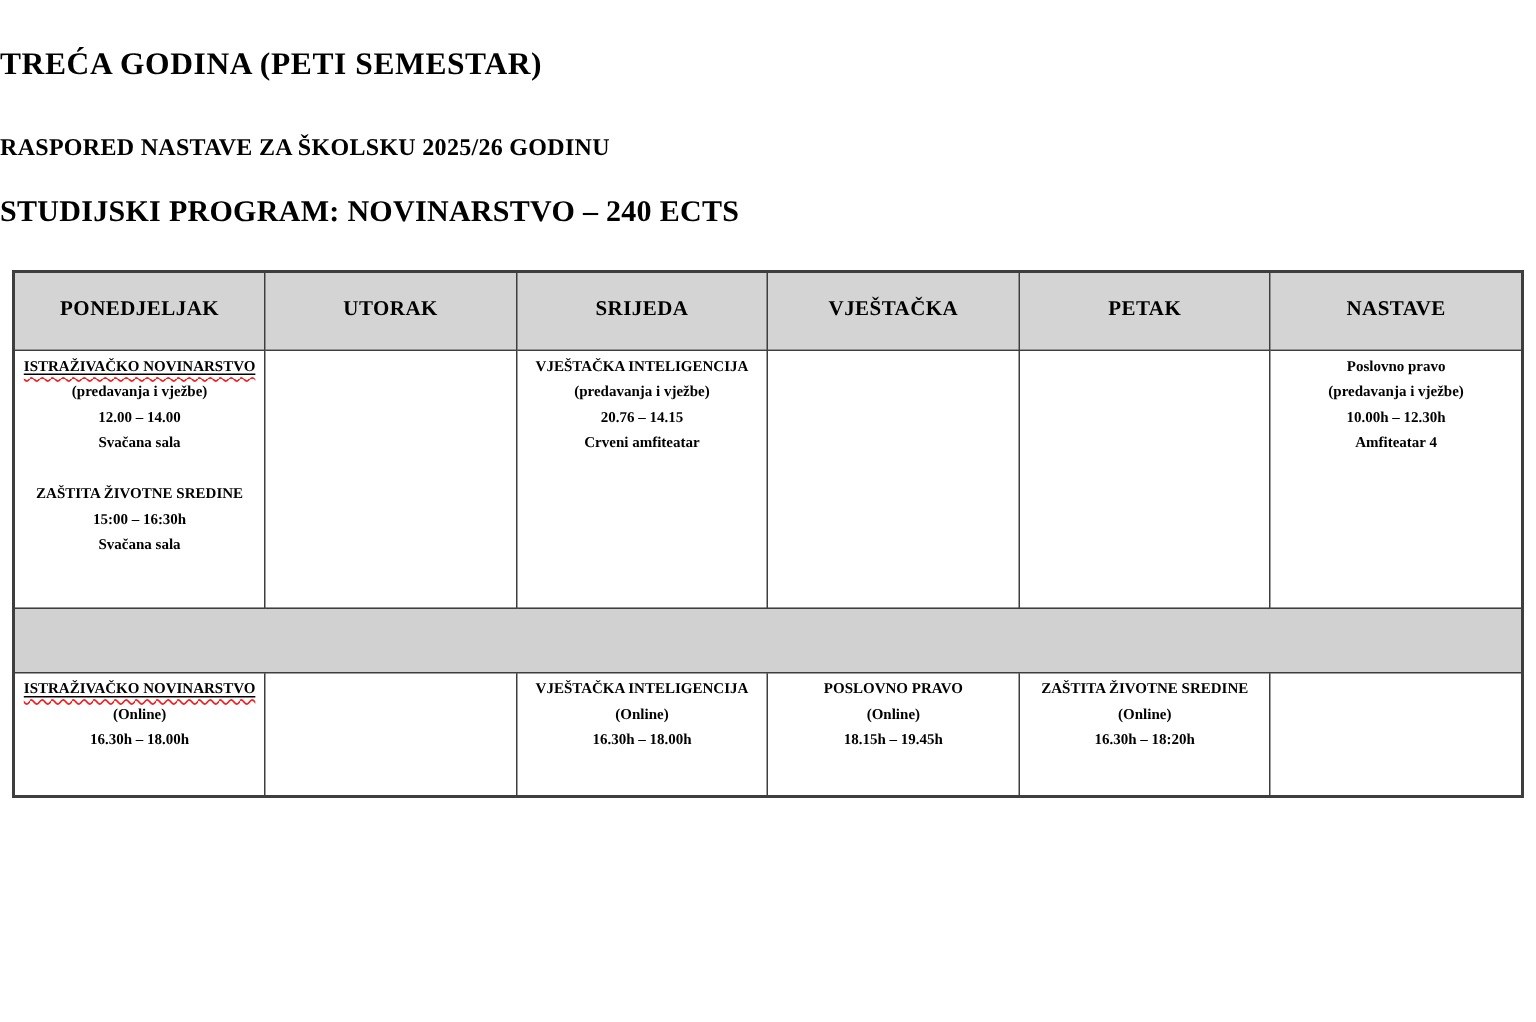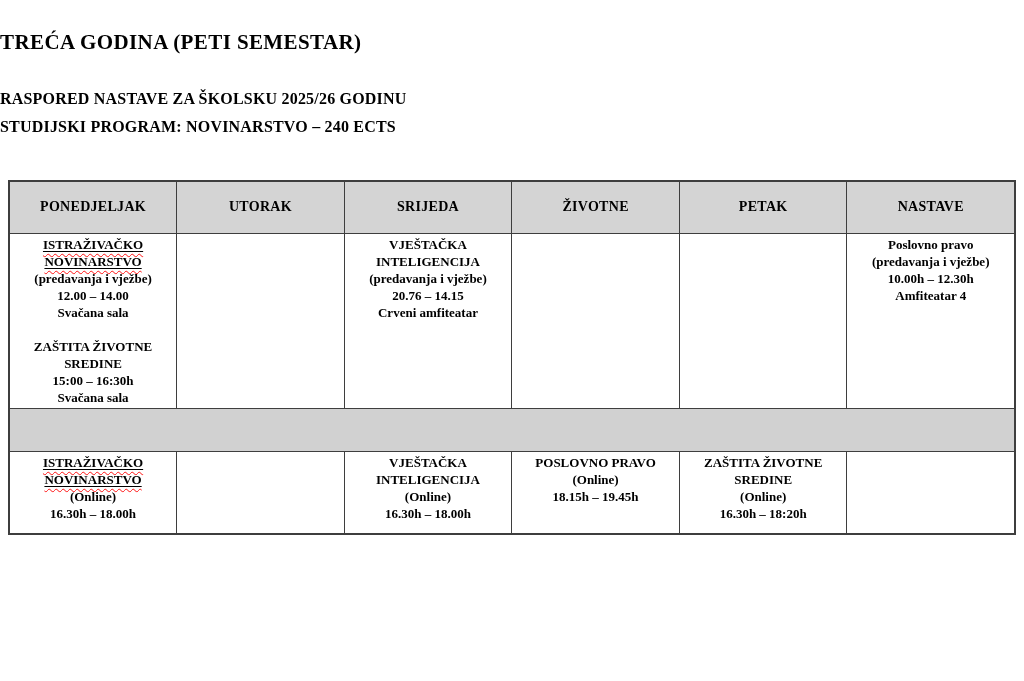--- a/index.html
+++ b/index.html
@@ -23,21 +23,21 @@
   .title {
     position: absolute;
     left: 0;
     right: 0;
     text-align: left;
     font-weight: bold;
     white-space: nowrap;
   }
   .t1 { top: 30px; font-size: 21px; letter-spacing: 0.4px; }
   .t2 { top: 68px; font-size: 16px; letter-spacing: 0.2px; margin-top: 22px; }
-  .t3 { top: 118px; font-size: 16px; letter-spacing: 0.2px; }
+  .t3 { top: 130px; font-size: 20px; letter-spacing: 0.2px; }
 
   table.schedule {
     position: absolute;
     left: 8px;
     top: 180px;
     width: 1008px;
     border-collapse: collapse;
     table-layout: fixed;
     border: 2px solid #3e3e3e;
   }
@@ -55,21 +55,21 @@
     padding: 16px;
   }
   tr.head-row   { height: 52px; }
   tr.row-one    { height: 172px; }
   tr.sep-row    { height: 43px; }
   tr.row-two    { height: 83px; }
 
   table.schedule td {
     vertical-align: top;
     text-align: center;
-    font-size: 13px;
+    font-size: 10px;
     font-weight: bold;
     line-height: 17px;
     padding: 2px 3px;
   }
   tr.sep-row td {
     background: #d1d1d1;
     padding: 0;
   }
   .entry { margin: 0; }
   .entry + .entry { margin-top: 17px; }
@@ -106,21 +106,21 @@
         <col style="width:16.66%">
       <col style="width:16.66%">
         <col style="width:16.66%">
         <col style="width:16.7%">
     </colgroup>
     <tbody>
       <tr class="head-row">
         <th>PONEDJELJAK</th>
         <th>UTORAK</th>
         <th>SRIJEDA</th>
-        <th>ŽIVOTNE</th>
+        <th>VJEŠTAČKA</th>
         <th>PETAK</th>
         <th>NASTAVE</th>
       </tr>
 
       <tr class="row-one">
         <td>
           <div class="entry">
             <div><span class="wavy"><span class="solid">ISTRAŽIVAČKO NOVINARSTVO</span></span></div>
             <div>(predavanja i vježbe)</div>
             <div>12.00 – 14.00</div>

